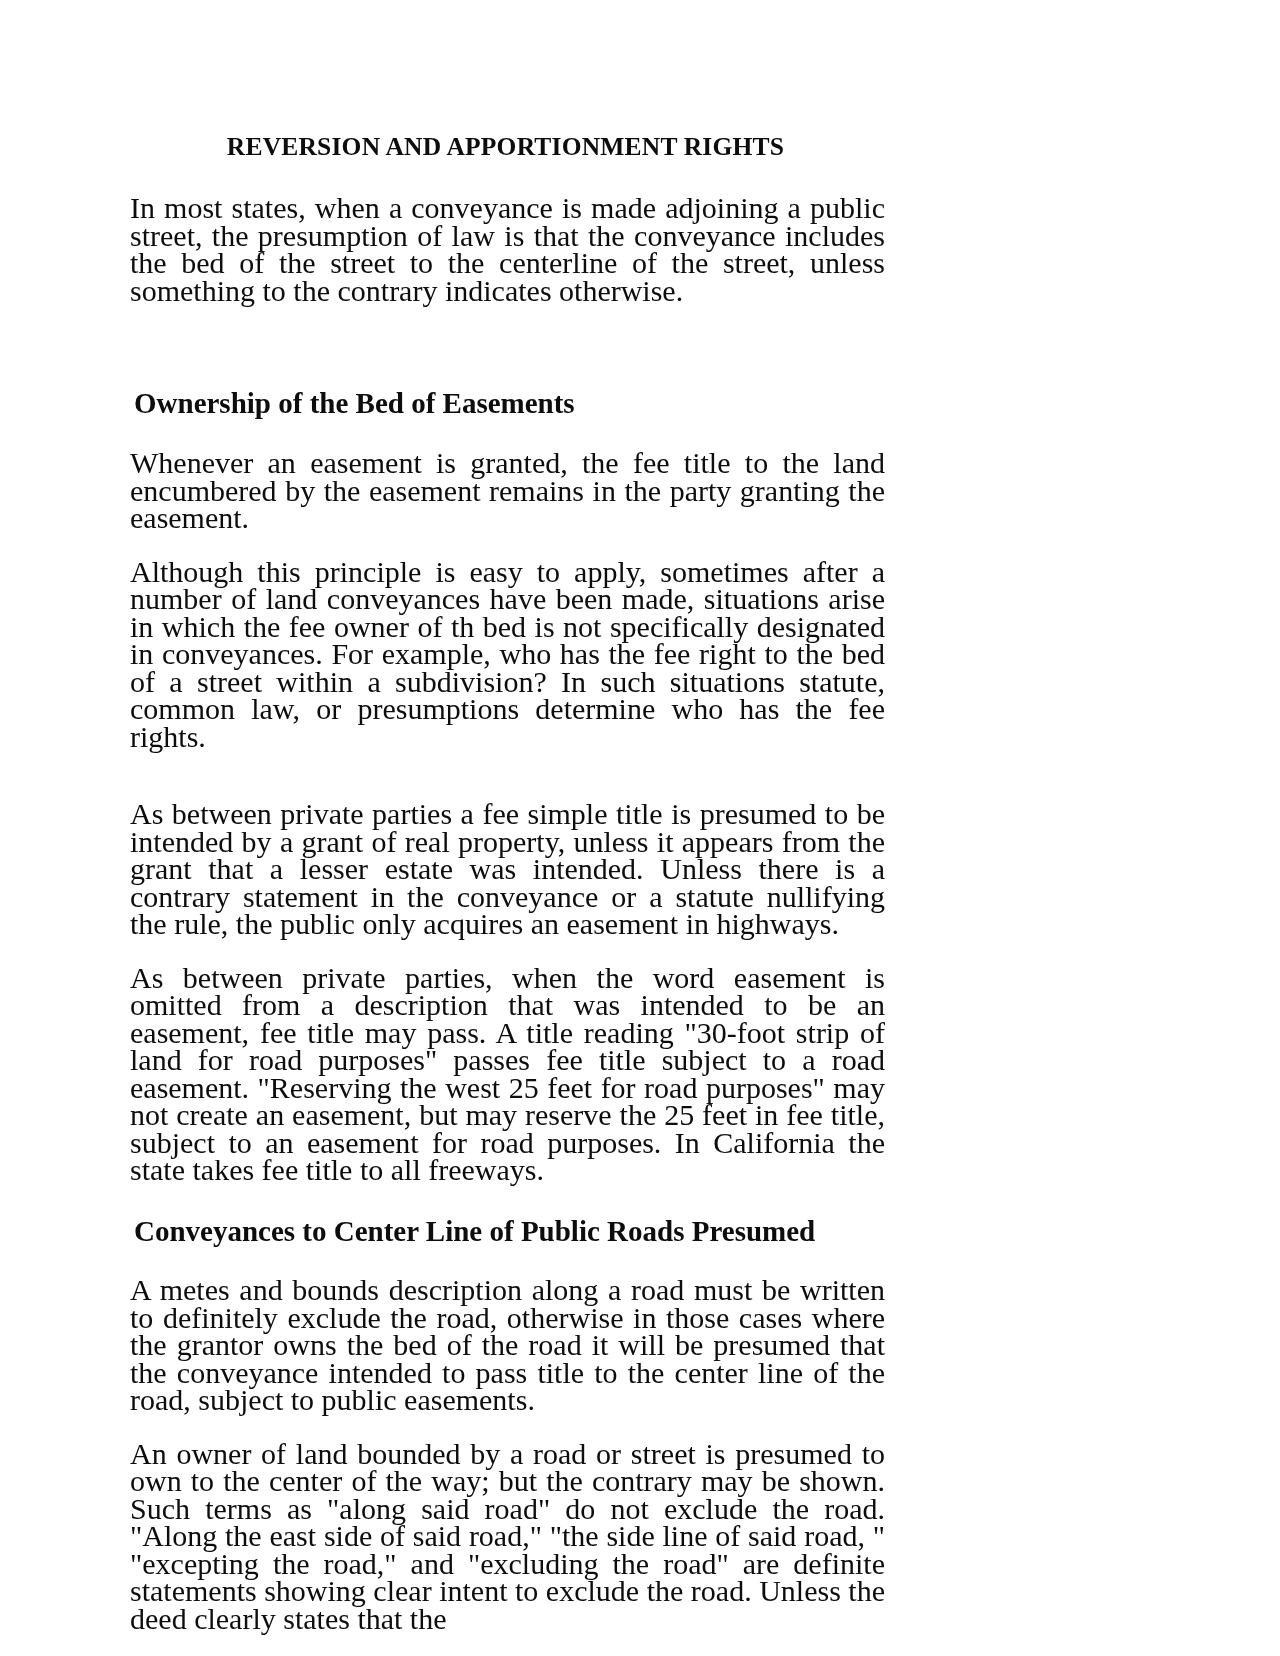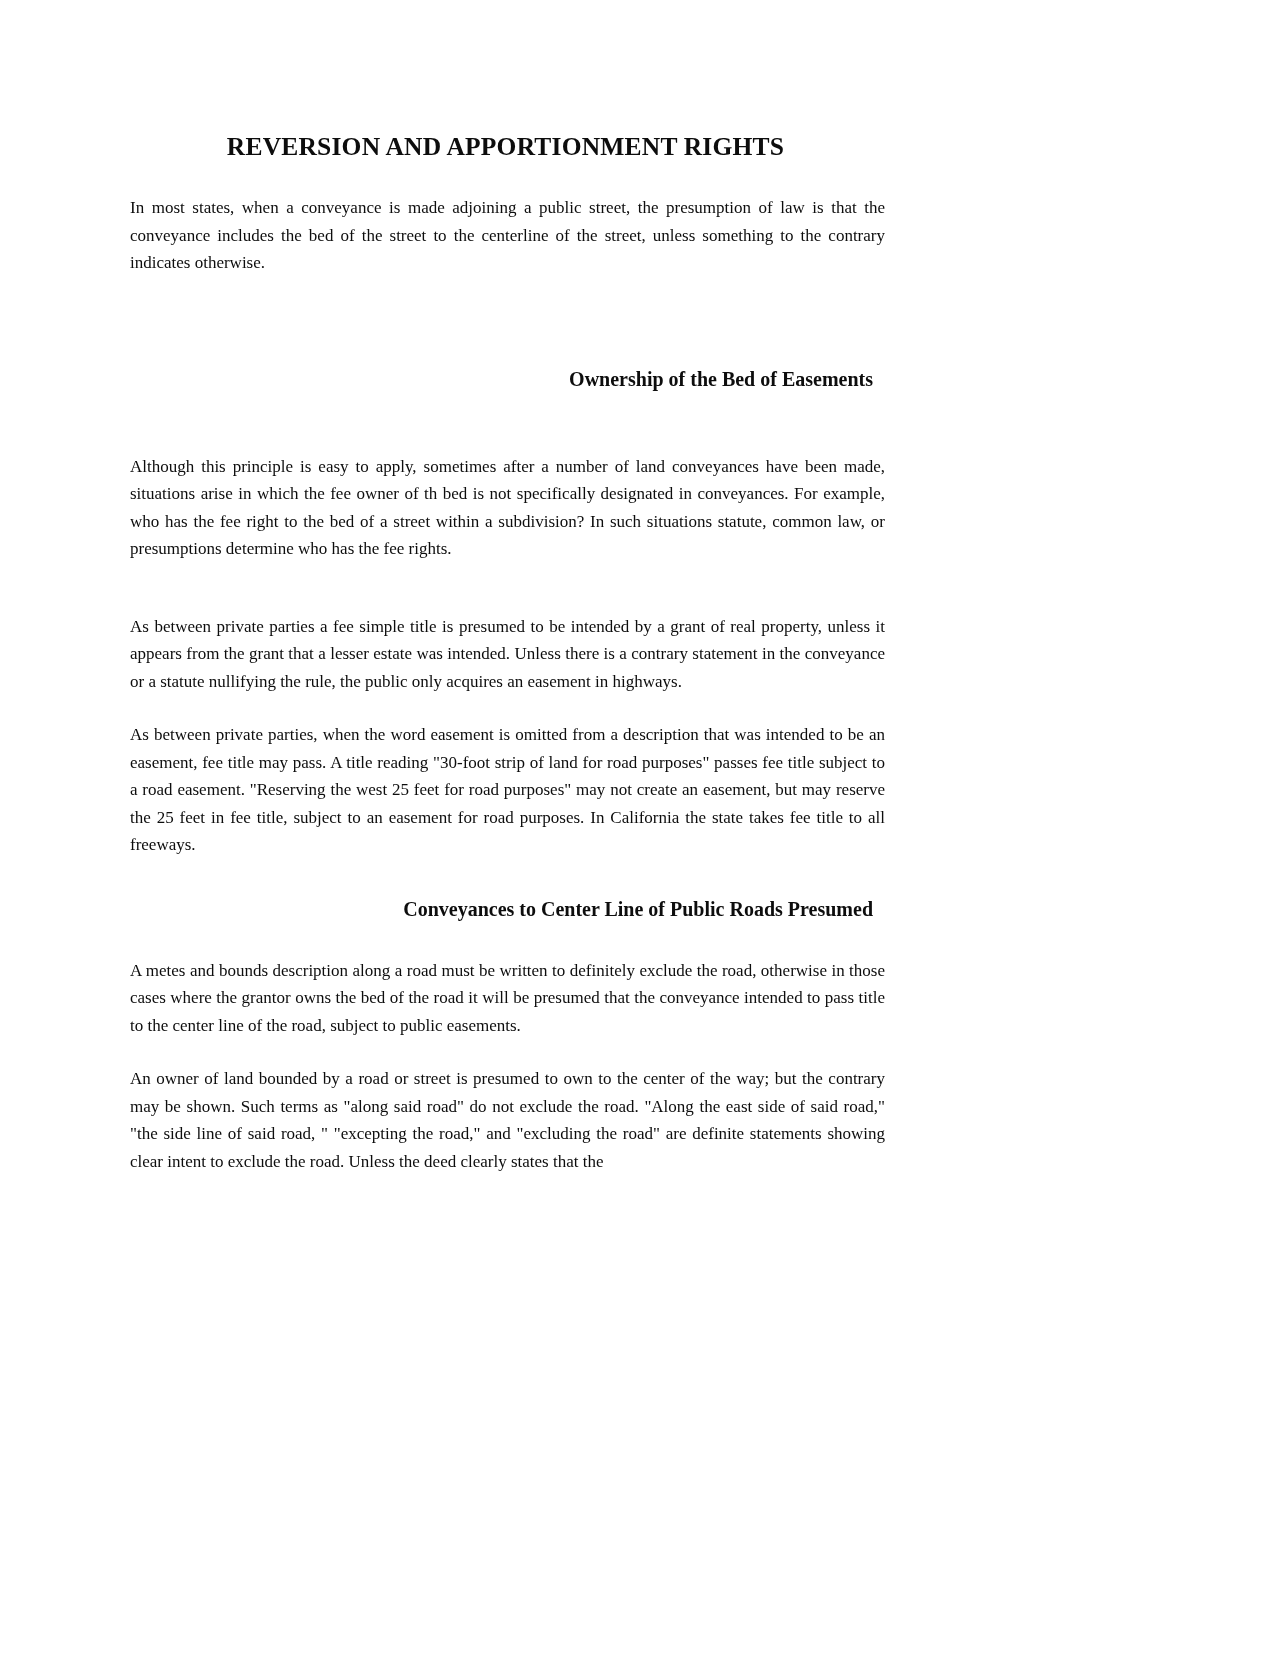--- a/index.html
+++ b/index.html
@@ -27,27 +27,27 @@
     text-align: center;
     font-weight: bold;
     font-size: 25.5px;
     letter-spacing: 0.2px;
     margin: 0 0 0 0;
     line-height: 1.15;
     padding-right: 4px;
   }
   .section-heading {
     font-weight: bold;
-    font-size: 20px;
-    margin: 12px;
+    font-size: 29px;
+    margin: 4px;
     line-height: 1.2;
-    text-align: right;
+    text-align: left;
   }
   .para {
-    font-size: 17px;
+    font-size: 30px;
     line-height: 27.5px;
     text-align: justify;
     text-justify: inter-word;
     margin: 0;
     hyphens: none;
   }
   
   .gap-title   { height: 33px; }
   .gap-para    { height: 26px; }
   .gap-head-up { height: 26px; }
@@ -69,20 +69,21 @@
 
   <div class="gap-para"></div>
 
 
   <div class="gap-head-up"></div>
 
   <h2 class="section-heading">Ownership of the Bed of Easements</h2>
 
   <div class="gap-head-dn"></div>
 
+  <p class="para">Whenever an easement is granted, the fee title to the land encumbered by the easement remains in the party granting the easement.</p>
 
   <div class="gap-para"></div>
 
   <p class="para">Although this principle is easy to apply, sometimes after a number of land conveyances have been made, situations arise in which the fee owner of th bed is not specifically designated in conveyances.  For example, who has the fee right to the bed of a street within a subdivision?  In such situations statute, common law, or presumptions determine who has the fee rights.</p>
 
   <div class="gap-head-up"></div>
 
 
   <div class="gap-head-dn"></div>
 

